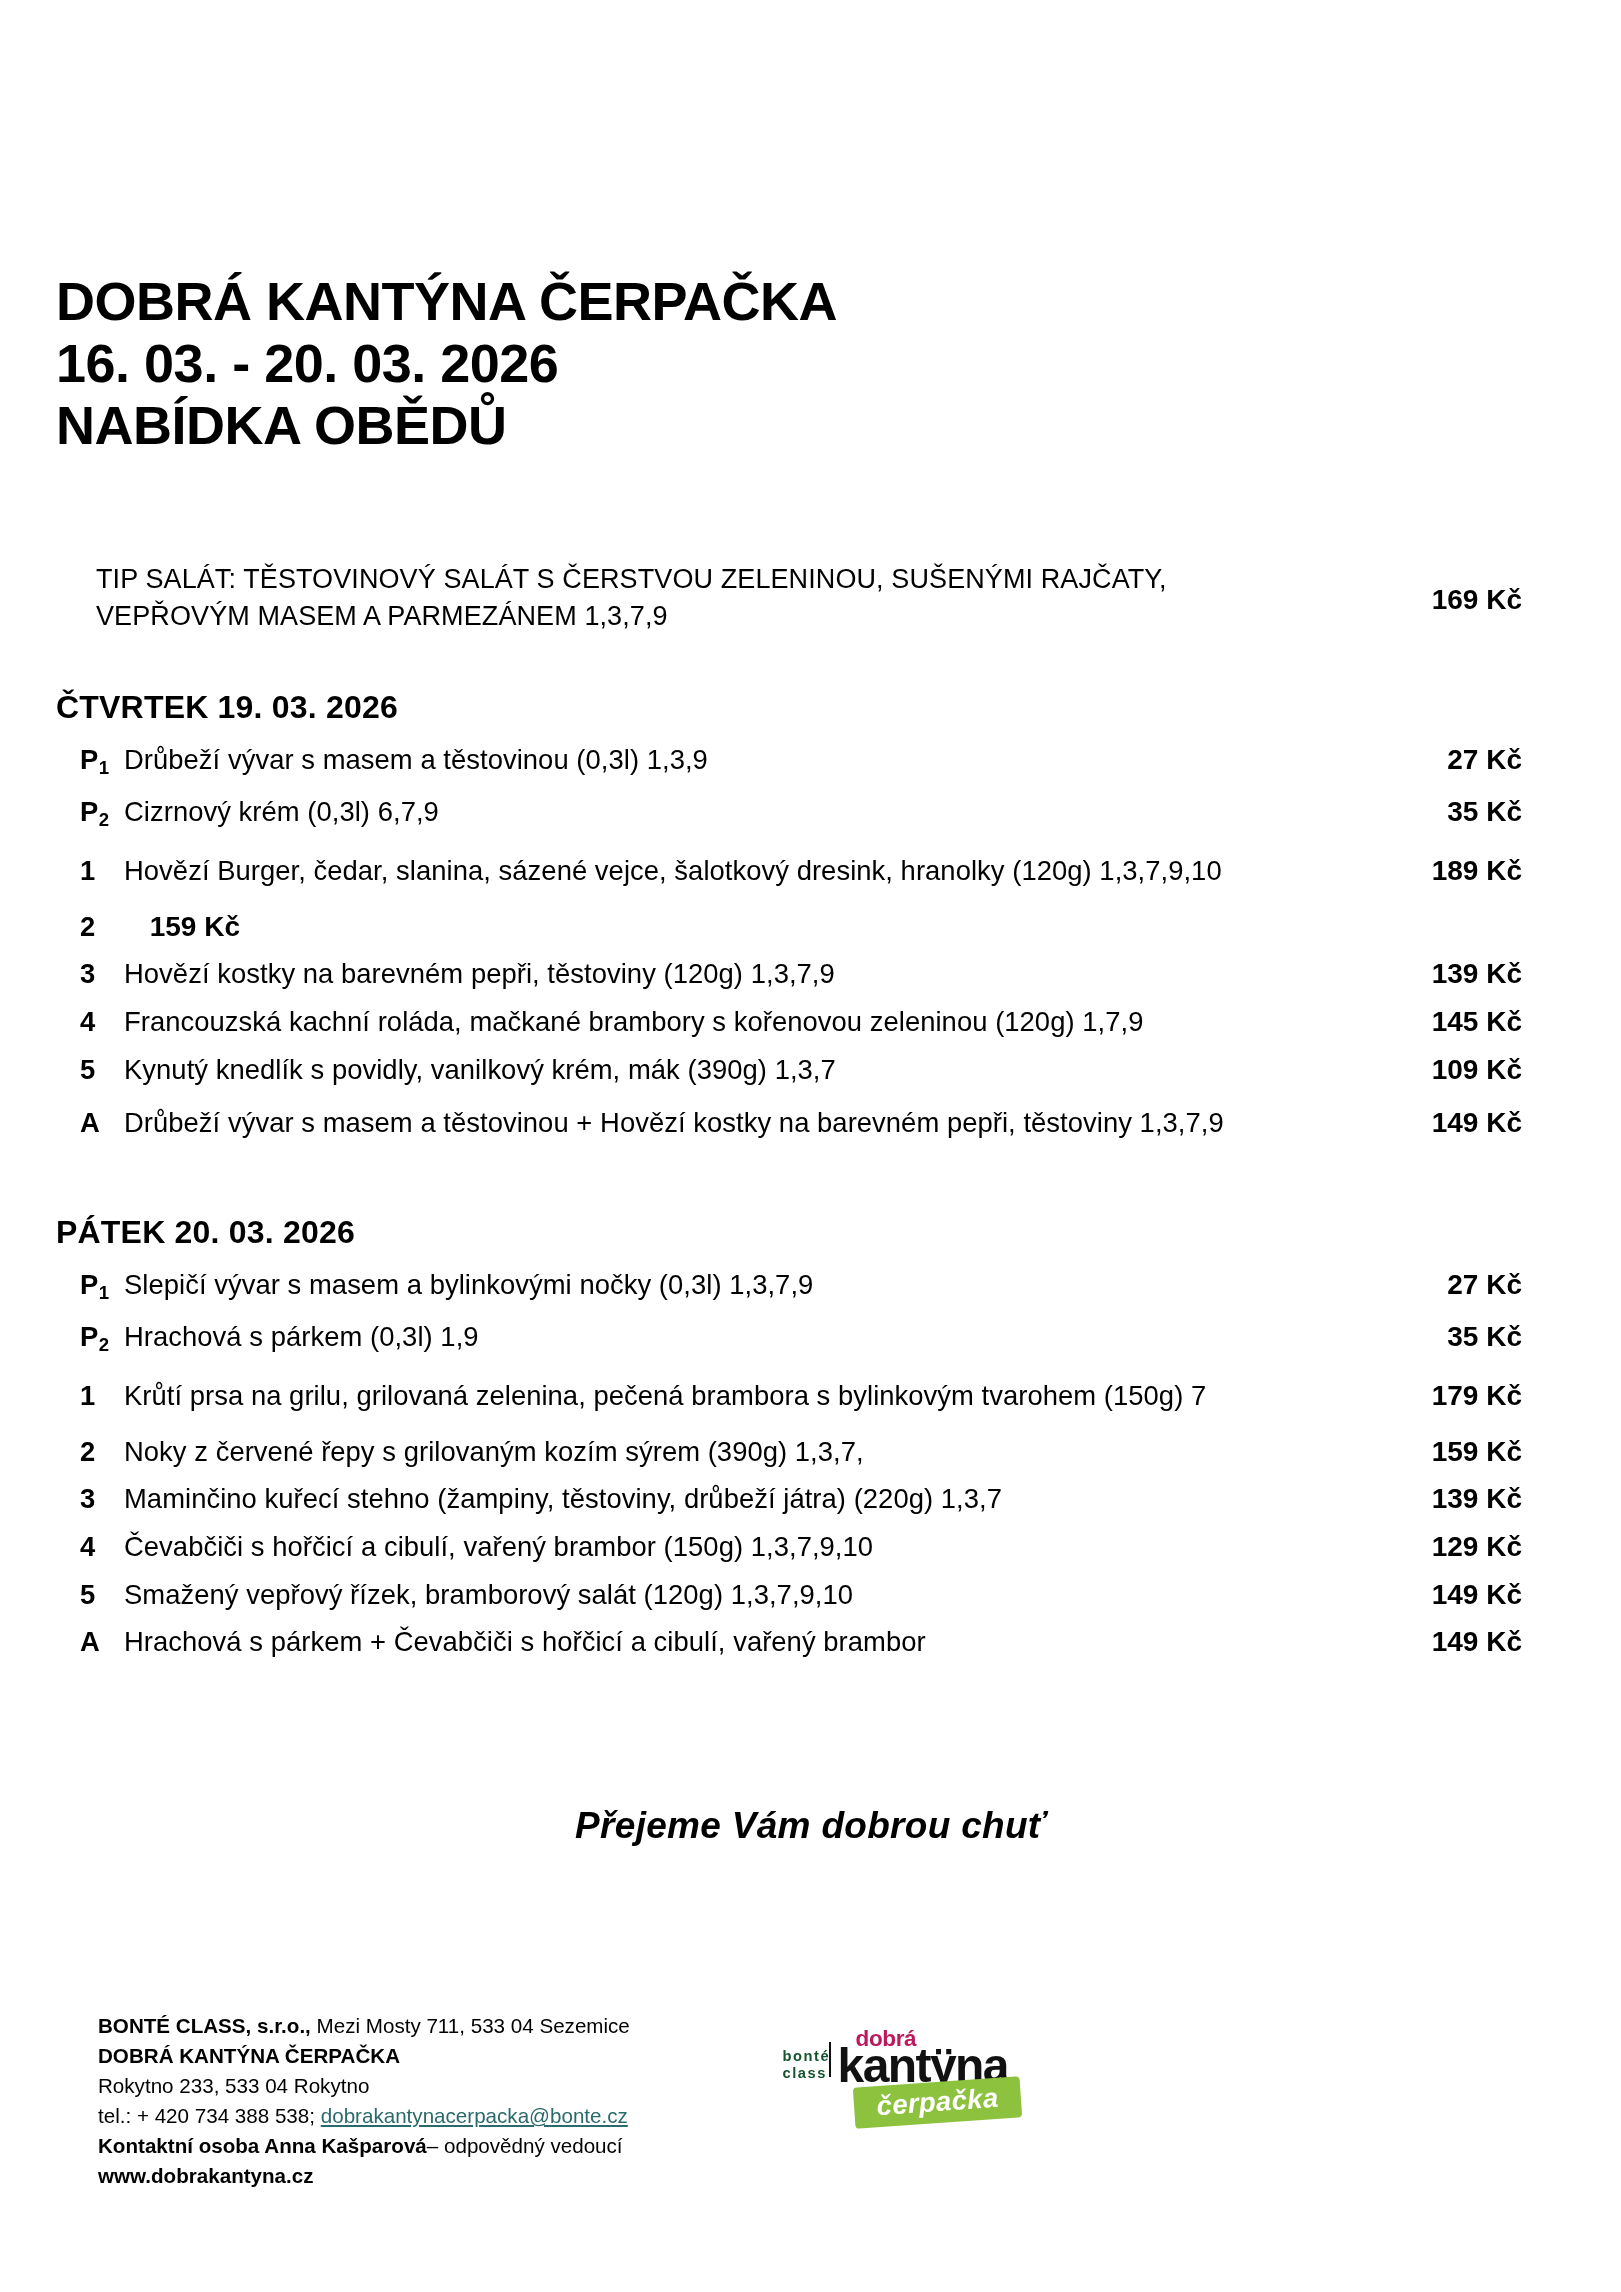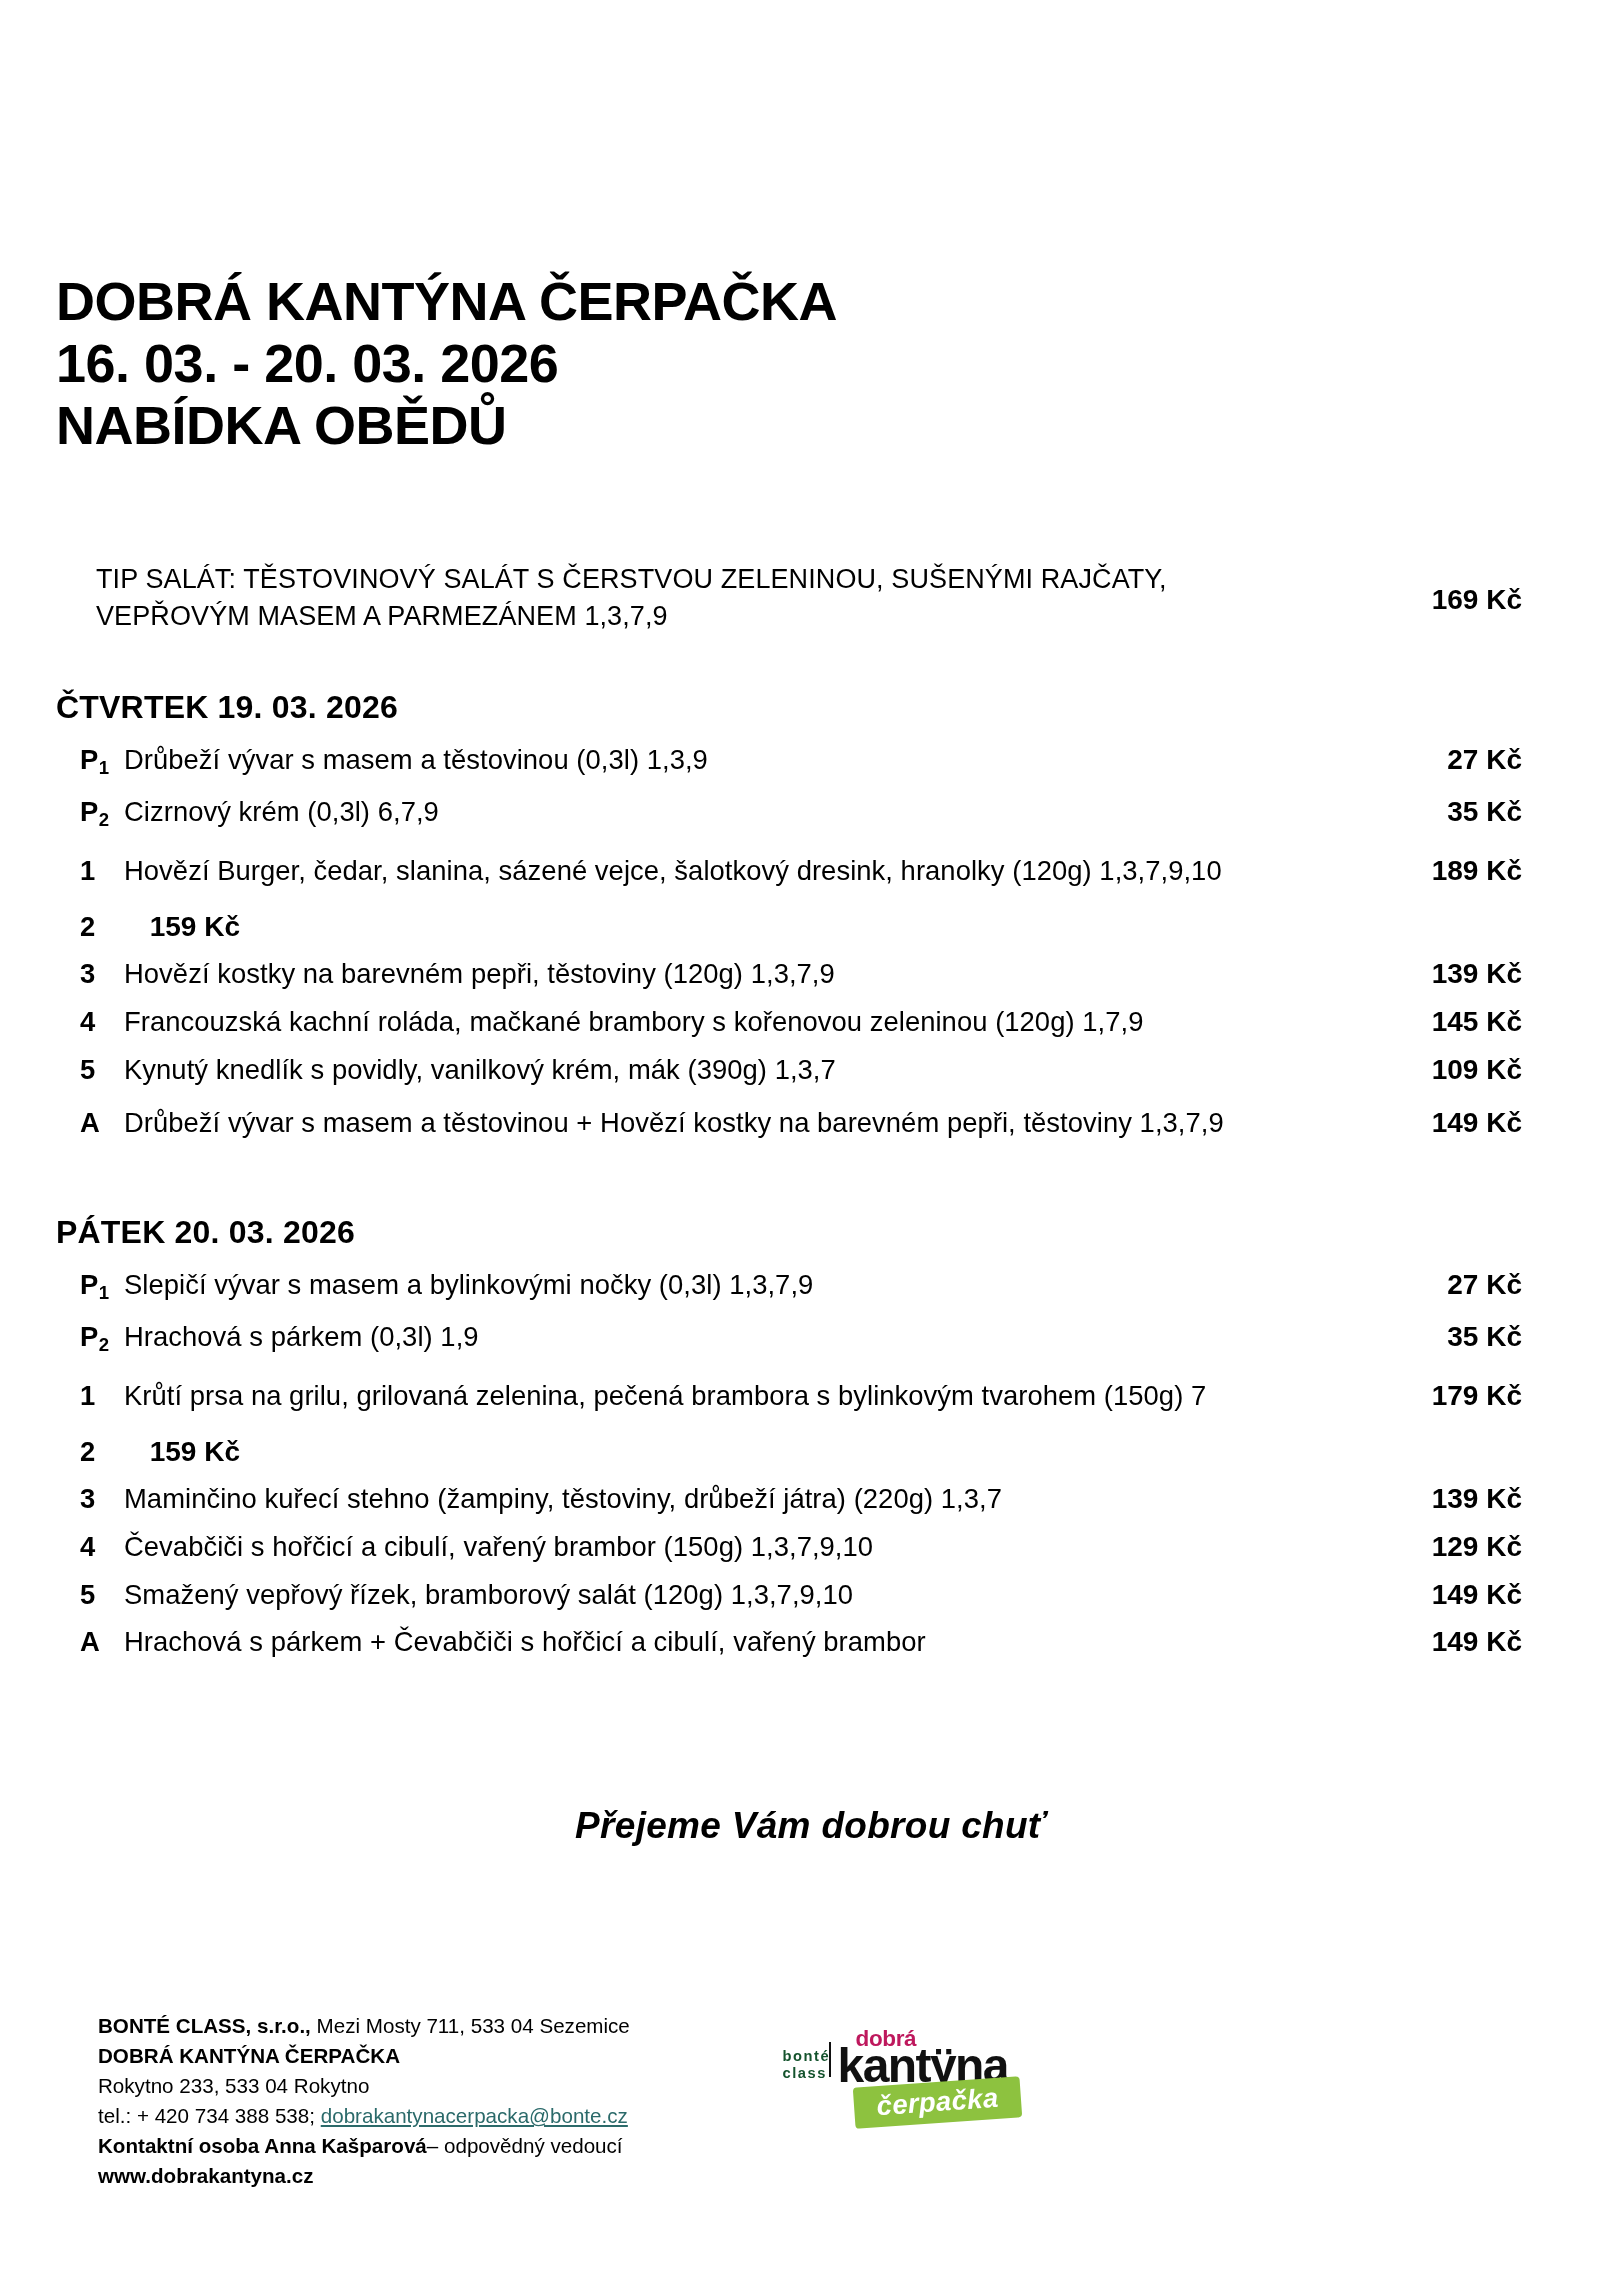--- a/index.html
+++ b/index.html
@@ -322,20 +322,21 @@
     <div class="menu-row">
       <div class="row-code">1</div>
       <div class="row-desc">Krůtí prsa na grilu, grilovaná zelenina, pečená brambora s bylinkovým tvarohem (150g)  7</div>
       <div class="row-price">179 Kč</div>
     </div>
 
     <div class="gap-after-soups"></div>
 
     <div class="menu-row">
       <div class="row-code">2</div>
+      <div class="row-desc">Noky z červené řepy s grilovaným kozím sýrem (390g)  1,3,7,</div>
       <div class="row-price">159 Kč</div>
     </div>
     <div class="gap-small"></div>
     <div class="menu-row">
       <div class="row-code">3</div>
       <div class="row-desc">Maminčino kuřecí stehno (žampiny, těstoviny, drůbeží játra) (220g)  1,3,7</div>
       <div class="row-price">139 Kč</div>
     </div>
     <div class="gap-small"></div>
     <div class="menu-row">

